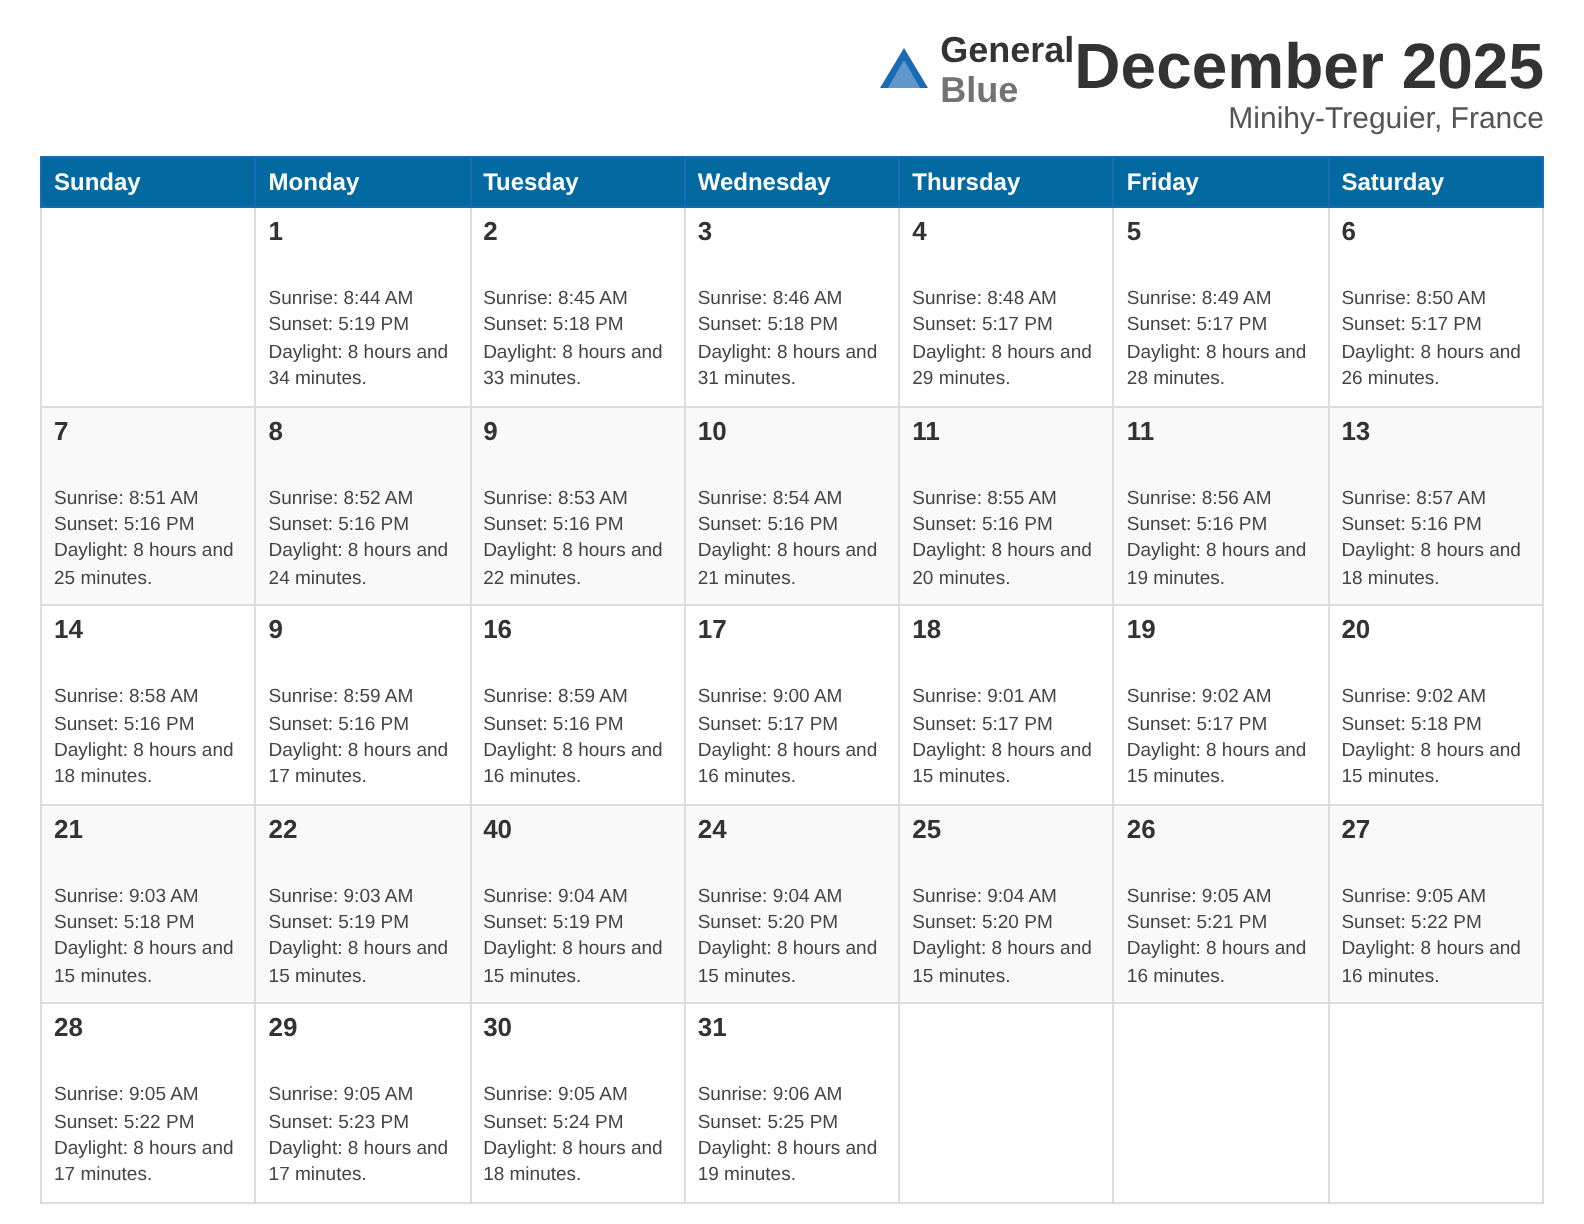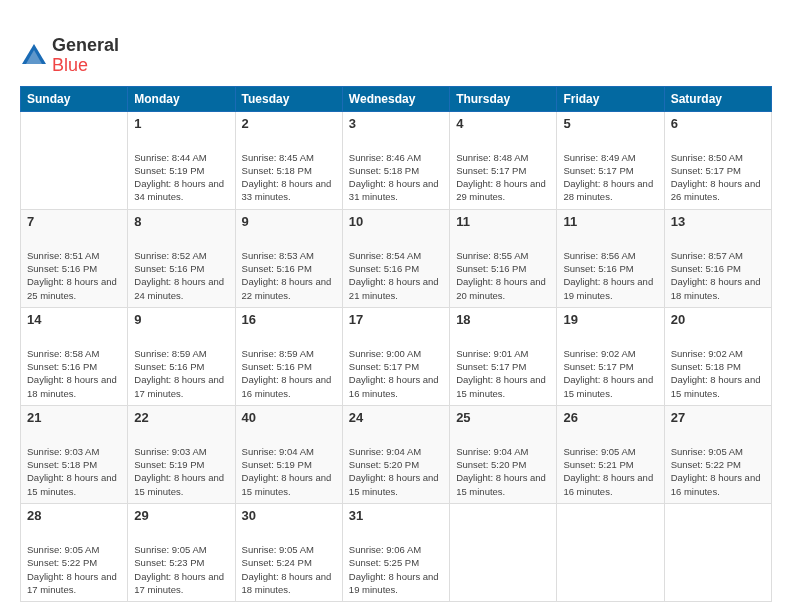--- a/index.html
+++ b/index.html
@@ -12,43 +12,42 @@
     }
     .page {
       width: 792px;
       height: 612px;
       padding: 16px 20px 10px 20px;
       display: flex;
       flex-direction: column;
     }
     .header {
       display: flex;
-      justify-content: flex-start;
+      justify-content: flex-end;
       align-items: flex-start;
       margin-bottom: 10px;
-      margin-top: 20px;
     }
     .logo {
       display: flex;
       align-items: center;
     }
     .logo-text {
       display: flex;
       flex-direction: column;
       line-height: 1.1;
     }
     .logo-general {
       font-size: 18px;
       font-weight: bold;
       color: #333;
     }
     .logo-blue {
       font-size: 18px;
-      font-weight: normal;
-      color: #ef4444;
+      font-weight: bold;
+      color: #737373;
     }
     .logo-icon {
       width: 28px;
       height: 28px;
       margin-right: 4px;
     }
     .title-block {
       text-align: right;
     }
     .month-title {
@@ -118,20 +117,24 @@
     <div class="logo">
       <svg class="logo-icon" viewBox="0 0 28 28" xmlns="http://www.w3.org/2000/svg">
         <polygon points="14,2 26,22 2,22" fill="#1a6bb5"></polygon>
         <polygon points="14,8 22,22 6,22" fill="#fff" opacity="0.3"></polygon>
       </svg>
       <div class="logo-text">
         <span class="logo-general">General</span>
         <span class="logo-blue">Blue</span>
       </div>
     </div>
+    <div class="title-block">
+      <div class="month-title">December 2025</div>
+      <div class="location">Minihy-Treguier, France</div>
+    </div>
   </div>
 
   <table class="calendar">
     <thead>
       <tr id="cal-header-row">
       <th>Sunday</th>
           <th>Monday</th>
           <th>Tuesday</th>
           <th>Wednesday</th>
           <th>Thursday</th>

